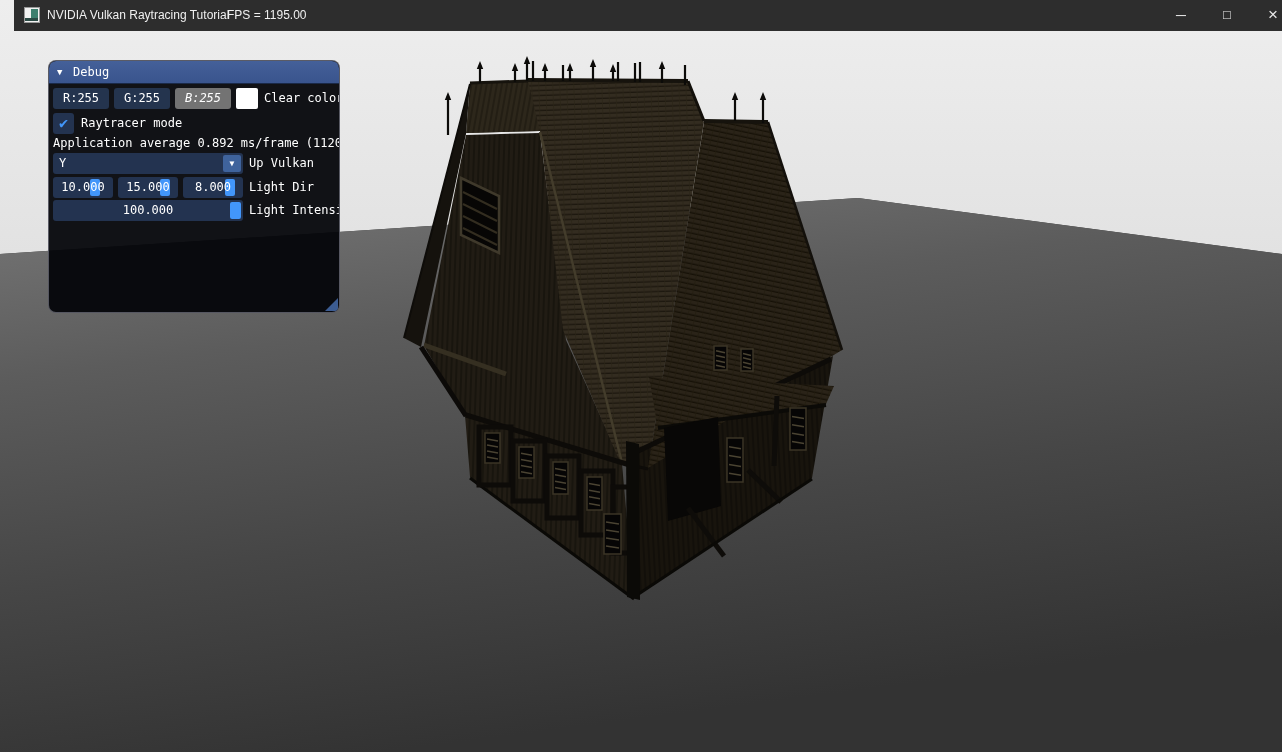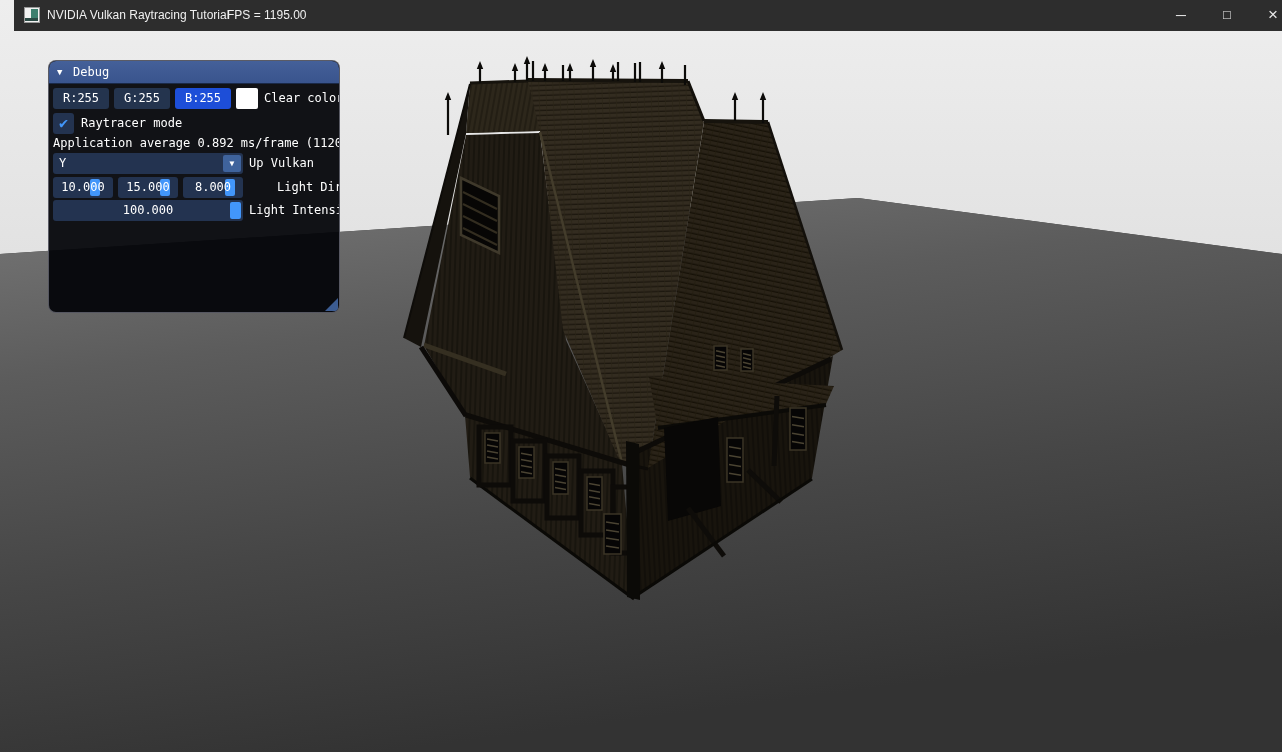--- a/index.html
+++ b/index.html
@@ -21,21 +21,21 @@
   
   #panel{position:absolute;left:48px;top:60px;width:292px;height:253px;box-sizing:border-box;
          background:rgba(3,4,9,0.94);border:1px solid rgba(150,152,165,0.55);border-radius:8px;
          overflow:hidden;z-index:20;font-family:"DejaVu Sans Mono",monospace;font-size:12px;color:#ffffff;}
   #panel-title{position:absolute;left:0;top:0;width:100%;height:22px;background:linear-gradient(#446099,#39548d);
                border-bottom:1px solid #1a2947;border-radius:7px 7px 0 0;}
   #panel-title .arrow{position:absolute;left:8px;top:0;line-height:22px;font-size:9px;color:#fff;}
   #panel-title .ttl{position:absolute;left:24px;top:0;line-height:22px;color:#fff;}
   .row{position:absolute;left:0;width:292px;height:21px;}
   .imbtn{position:absolute;top:0;height:21px;line-height:21px;text-align:center;background:#24344e;border-radius:3px;}
-  .imbtn.hov{background:#1d4ed8;}
+  .imbtn.hov{background:#737373;font-style:italic;}
   .swatch{position:absolute;top:0;width:22px;height:21px;background:#ffffff;border-radius:2px;}
   .lbl{position:absolute;top:0;line-height:21px;white-space:pre;}
   .frame{position:absolute;top:0;height:21px;background:#233350;border-radius:3px;overflow:hidden;}
   .checkbox{position:absolute;left:4px;top:0;width:21px;height:21px;background:#233350;border-radius:3px;text-align:center;}
   .checkbox .chk{color:#4296fa;font-size:15px;line-height:20px;font-weight:bold;}
   .combo-arrow{position:absolute;right:2px;top:2px;width:18px;height:17px;background:#3f639c;border-radius:2px;
                text-align:center;line-height:17px;font-size:8px;color:#fff;}
   .grab{position:absolute;top:2px;width:10px;height:17px;background:#4296fa;border-radius:2px;}
   .boxval{position:absolute;top:0;width:100%;text-align:center;line-height:21px;}
   .radio{position:absolute;top:1px;width:19px;height:19px;border-radius:50%;background:#233350;border:1px solid #16233c;box-sizing:border-box;}
@@ -253,21 +253,21 @@
         <span class="boxval">10.000</span>
       </div>
       <div class="frame" style="left:69px;width:60px;">
         <span class="grab" style="left:42px;"></span>
         <span class="boxval">15.000</span>
       </div>
       <div class="frame" style="left:134px;width:60px;">
         <span class="grab" style="left:42px;"></span>
         <span class="boxval">8.000</span>
       </div>
-      <span class="lbl" style="left:200px;margin-left:28px;">Light Dir</span>
+      <span class="lbl" style="left:200px;">Light Dir</span>
     </div>
 
     <div class="row" style="top:139px;">
       <div class="frame" style="left:4px;width:190px;">
         <span class="grab" style="left:177px;width:11px;"></span>
         <span class="boxval">100.000</span>
       </div>
       <span class="lbl" style="left:200px;">Light Intensity</span>
     </div>
 

